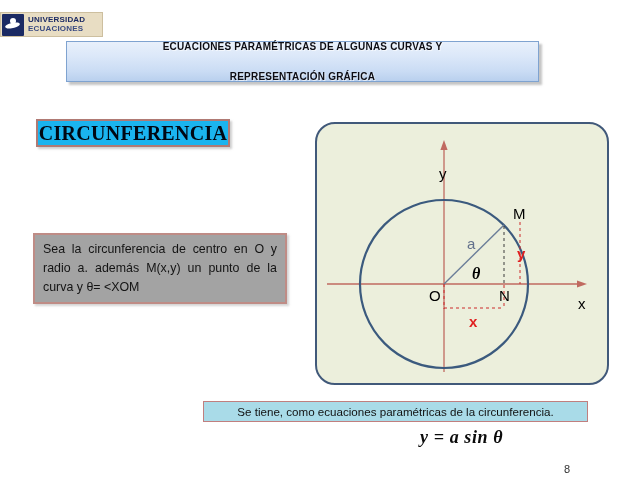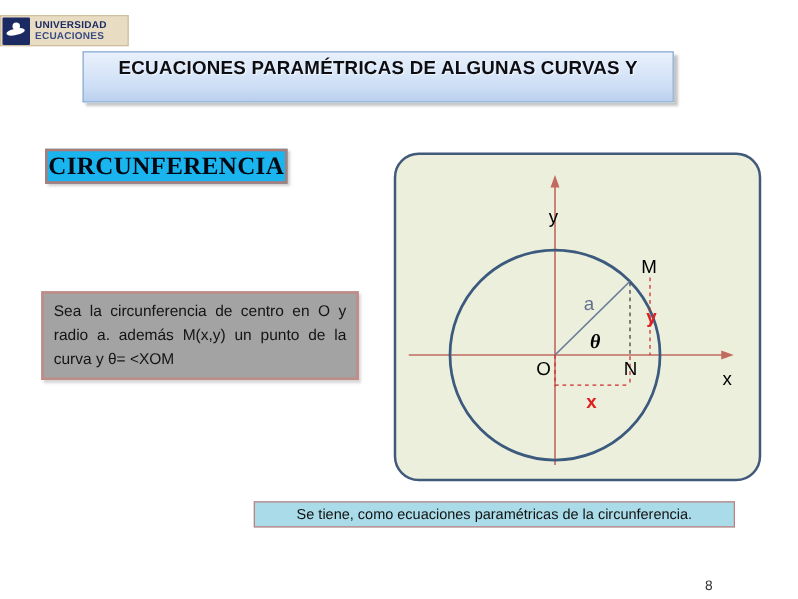--- a/index.html
+++ b/index.html
@@ -37,21 +37,21 @@
   
   .title-banner{
     position:absolute;left:66px;top:29px;width:473px;height:41px;
     border:1px solid #7fa3d0;box-sizing:border-box;
     background:linear-gradient(to bottom,#e8f0fb 0%,#dce8f9 35%,#cadcf4 75%,#b9d0ee 100%);
     box-shadow:3px 3px 2px rgba(150,150,150,.55);
     display:flex;align-items:center;justify-content:center;
   }
   .title-banner span{
     display:block;text-align:center;color:#0d0d14;font-weight:bold;
-    font-size:15px;line-height:15px;letter-spacing:.2px;
+    font-size:10px;line-height:15px;letter-spacing:.2px;
     text-shadow:1px 1px 0 rgba(255,255,255,.6);
   }
 
   
   .tag-box{
     position:absolute;left:36px;top:107px;width:194px;height:28px;
     background:#1ab4ef;border:2px solid #b07a74;box-sizing:border-box;
     box-shadow:2px 2px 2px rgba(160,160,160,.5);
     display:flex;align-items:center;justify-content:center;
   }
@@ -113,20 +113,21 @@
     <div class="logo-mark"></div>
     <div class="logo-text">
       <div>UNIVERSIDAD</div>
       <div>ECUACIONES</div>
     </div>
   </div>
 
   <div class="title-banner">
     <span>
       <span>ECUACIONES PARAMÉTRICAS DE ALGUNAS CURVAS  Y</span><br>
+      <span>REPRESENTACIÓN GRÁFICA</span>
     </span>
   </div>
 
   <div class="tag-box">
     <span>CIRCUNFERENCIA</span>
   </div>
 
   <div class="desc-box">
     <p>Sea la circunferencia de centro en O y radio a. además M(x,y) un punto de la curva y θ= &lt;XOM</p>
   </div>
@@ -161,17 +162,18 @@
     <div class="dg-label theta" style="left:155px;top:142px;">θ</div>
     <div class="dg-label red" style="left:200px;top:122px;">y</div>
     <div class="dg-label red" style="left:152px;top:190px;">x</div>
   </div>
 
   <div class="caption">
     <span>Se tiene, como ecuaciones paramétricas de la circunferencia.</span>
   </div>
 
   <div class="equations">
+    <div>y = a sin θ</div>
   </div>
 
   <div class="page-num">8</div>
 
 </div>
 
 </body></html>

